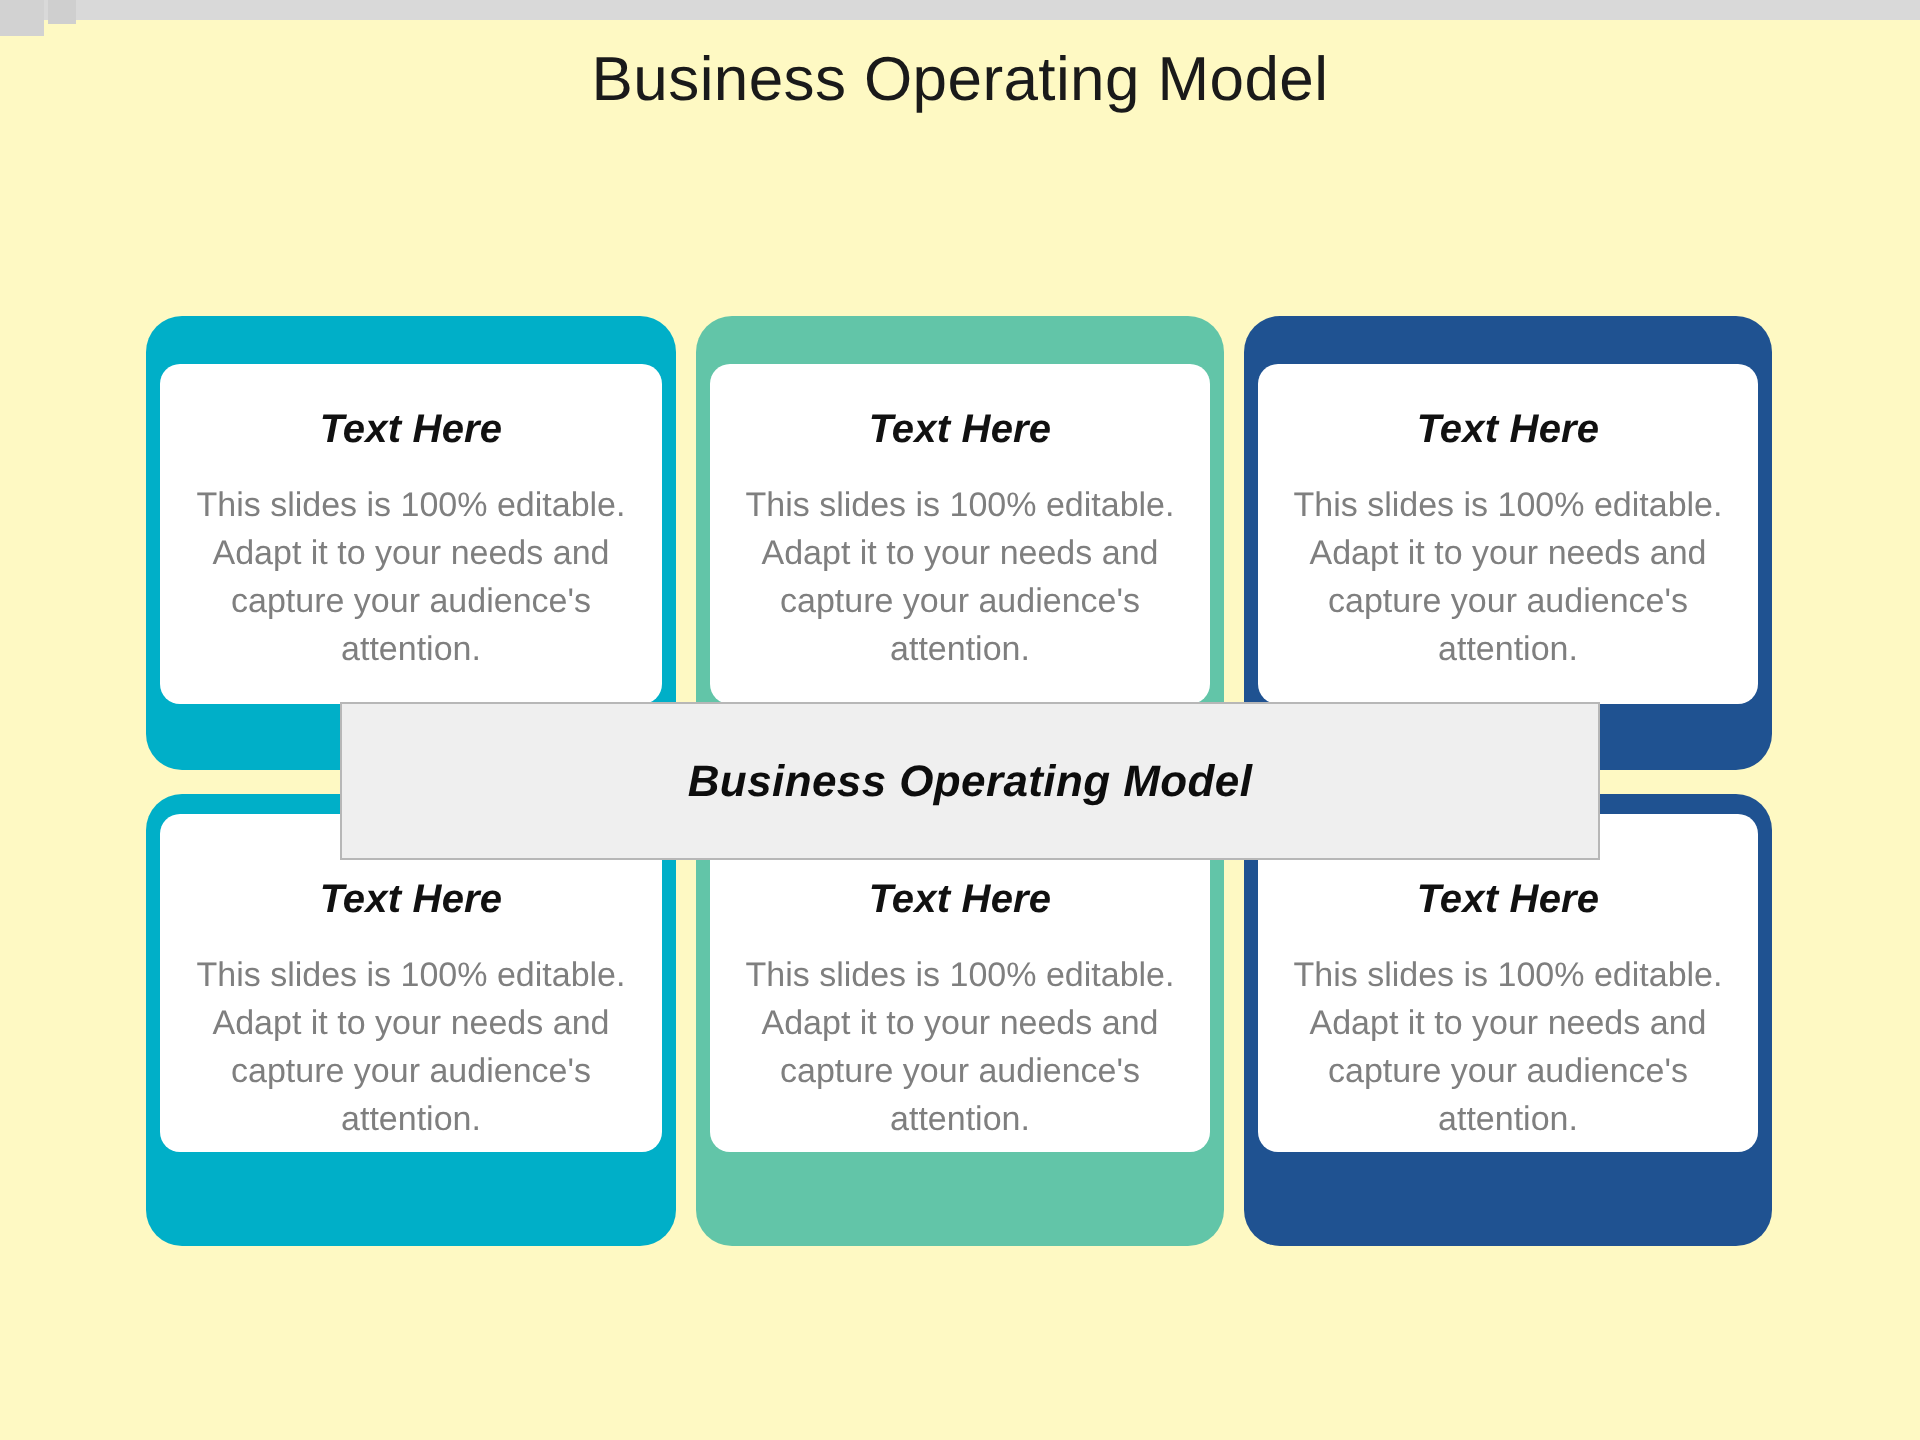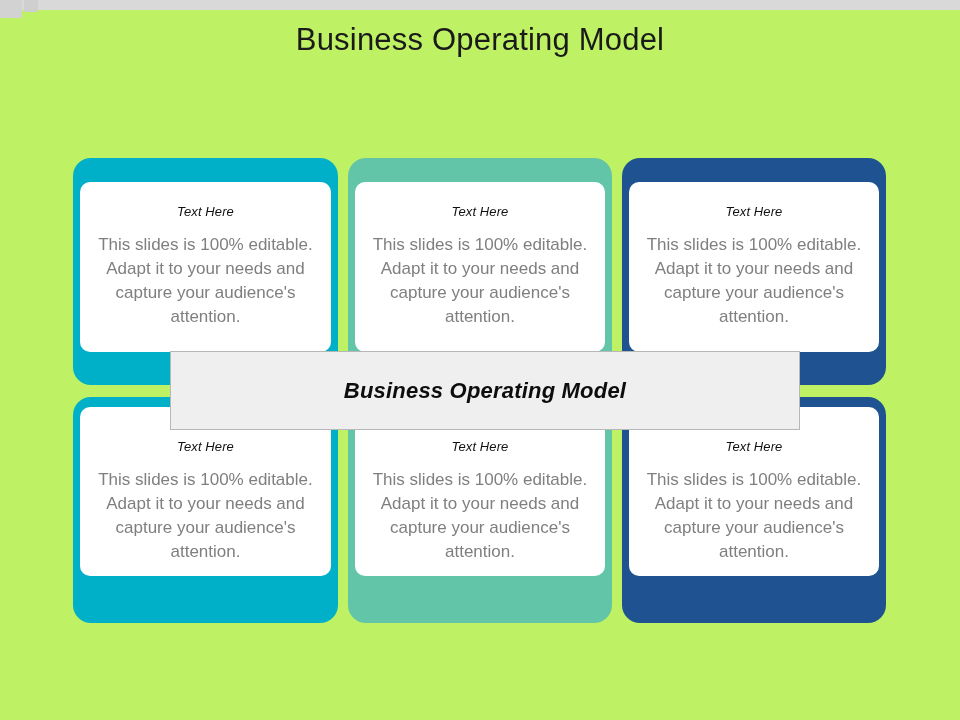--- a/index.html
+++ b/index.html
@@ -78,22 +78,22 @@
   }
   .card-content {
     position: absolute;
     left: 0;
     right: 0;
     text-align: center;
     padding: 0 14px;
     box-sizing: border-box;
   }
   .card-heading {
-    font-size: 13px;
-    font-weight: normal;
+    font-size: 20px;
+    font-weight: bold;
     font-style: italic;
     color: #111111;
     margin: 0 0 14px 0;
     letter-spacing: 0.1px;
   }
   .card-body {
     font-size: 17px;
     font-weight: 400;
     color: #7f7f7f;
     line-height: 1.42;
@@ -135,21 +135,21 @@
     font-weight: bold;
     font-style: italic;
     color: #0d0d0d;
     letter-spacing: 0.2px;
     white-space: nowrap;
   }
 </style>
 </head>
 <body>
 
-<div id="slide" style="background: #bef264;">
+<div id="slide" style="background: #fef9c3;">
 
   <div class="top-strip" style="background: rgb(217, 217, 217);">
     <div class="top-strip-left-block"></div>
     <div class="top-strip-left-block2"></div>
   </div>
 
   <div class="slide-title">Business Operating Model</div>
 
   <div class="card row-top" style="left:73px; top:158px; width:265px; height:227px;">
     <div class="card-outer" style="background: rgb(0, 175, 200);"></div>

